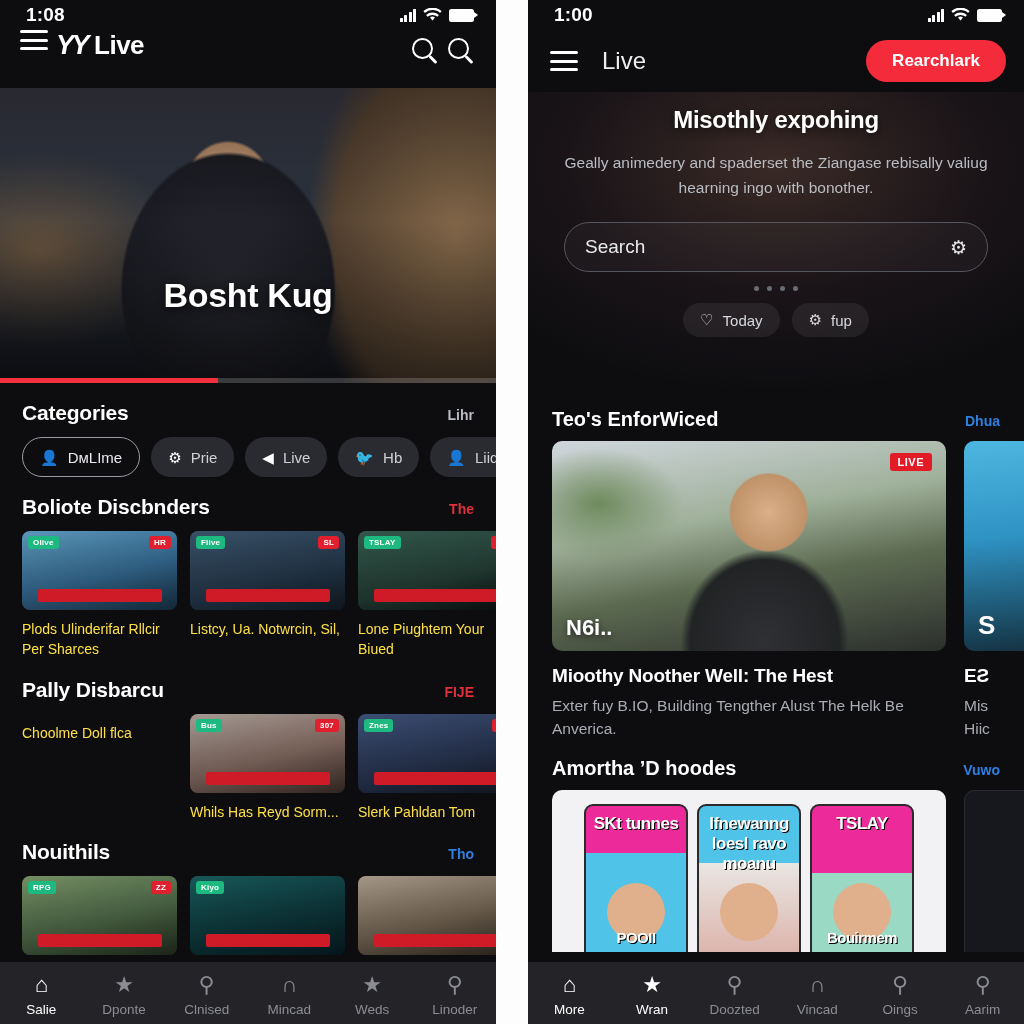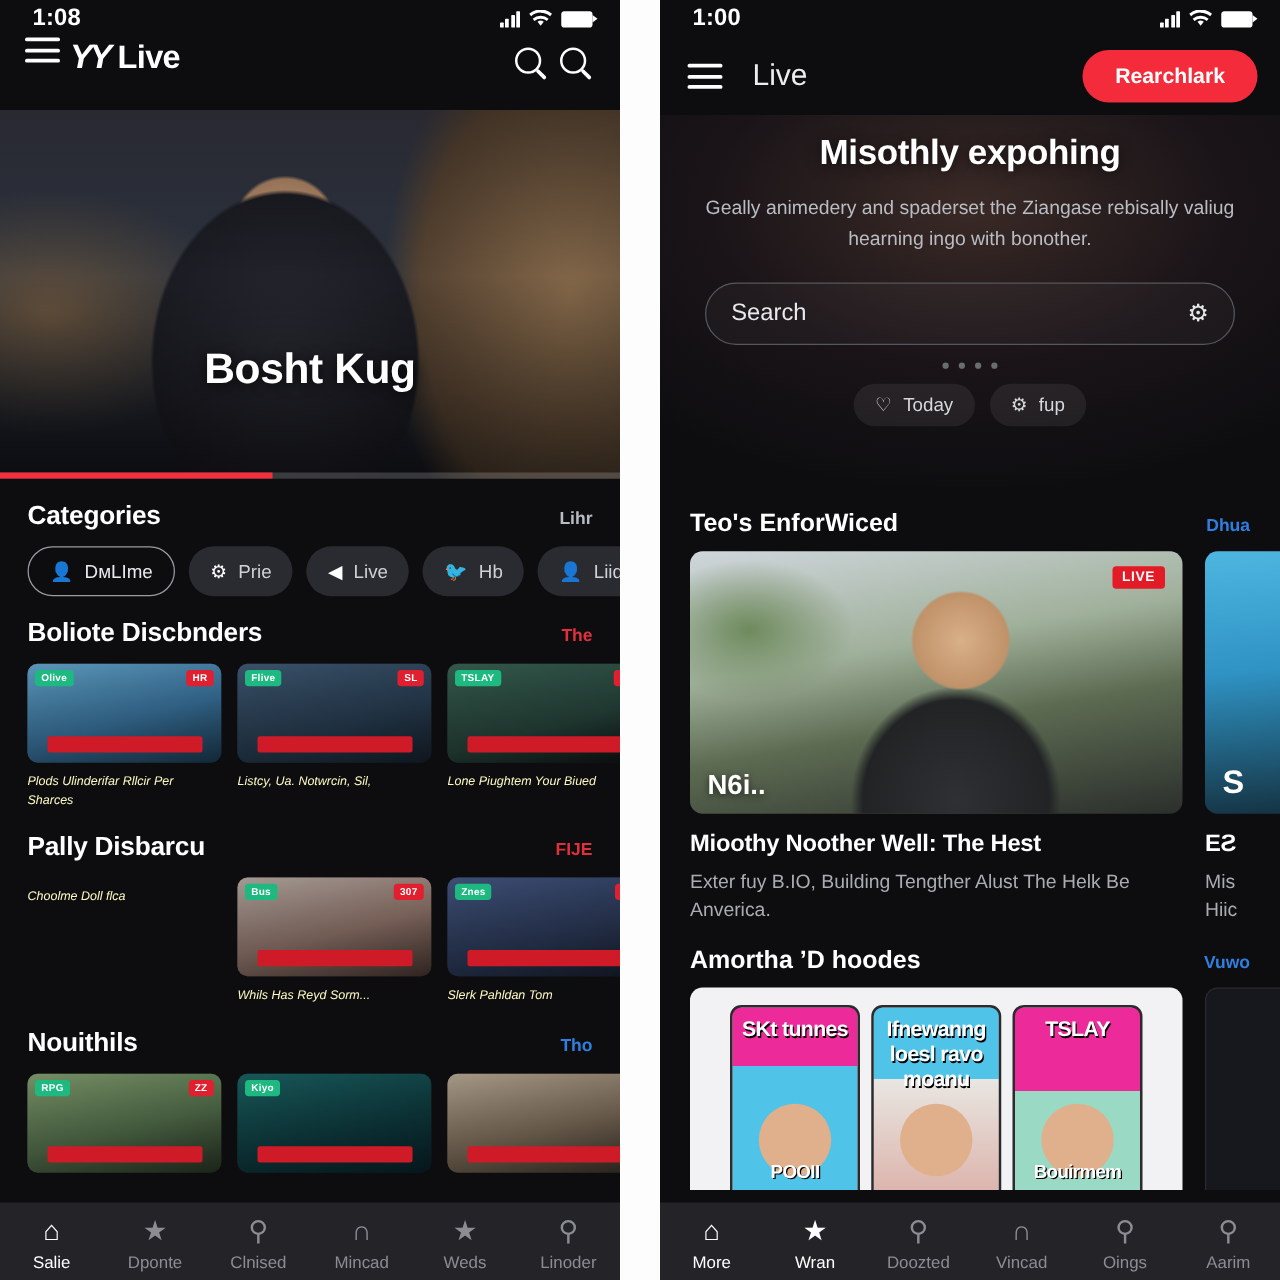--- a/index.html
+++ b/index.html
@@ -84,41 +84,41 @@
   .row { display:flex; gap: 13px; padding: 0 0 0 22px; }
   .card { flex: 0 0 155px; }
   .thumb { position: relative; height: 79px; border-radius: 8px; overflow: hidden; }
   .thumb-ov { position:absolute; inset:0;
     background: linear-gradient(180deg, rgba(0,0,0,.18), rgba(0,0,0,.35)); }
   .badge { position:absolute; top:5px; left:6px; background:#1eb980; color:#fff;
     font-size: 8px; font-weight:700; padding: 2px 5px; border-radius: 3px; letter-spacing:.2px; }
   .badge-live { left:auto; right:6px; background:#e0202f; }
   .strip { position:absolute; left:10%; right:10%; bottom:8px; height:13px;
     background:#cf1b27; border-radius:2px; }
-  .card-title { color:#fef9c3; font-size: 10px; line-height: 1.45; margin-top: 9px;
-    display:-webkit-box; -webkit-line-clamp:2; -webkit-box-orient:vertical; overflow:hidden;font-style:italic; }
+  .card-title { color:#fde047; font-size: 14px; line-height: 1.45; margin-top: 9px;
+    display:-webkit-box; -webkit-line-clamp:2; -webkit-box-orient:vertical; overflow:hidden; }
 
   
   .tabbar { position:absolute; left:0; right:0; bottom:0; height: 62px;
     background: #242428; display:flex; align-items:center; padding-top: 4px; }
   .tab { flex:1 1 0; display:flex; flex-direction:column; align-items:center; gap: 5px;
     cursor:pointer; color:#8b8d93; }
   .tab.active { color:#ffffff; }
   .tab-label { font-size: 13.5px; font-weight: 500; }
   .tab-glyph { height: 24px; display:flex; align-items:center; justify-content:center; font-size: 22px; line-height:1; }
 
   
   .r-appbar { height: 62px; display:flex; align-items:center; padding: 0 18px 0 22px; gap: 18px; }
   .r-title { color:#ededf0; font-size: 24px; font-weight: 400; margin-left: 6px; }
   .cta { margin-left:auto; background:#f42b3b; color:#fff; border:none; cursor:pointer;
     height: 42px; padding: 0 26px; border-radius: 22px; font-size: 17px; font-weight: 700;
     font-family: inherit; }
   .r-hero { position: relative; padding: 14px 26px 0; height: 300px;
     background: radial-gradient(ellipse 380px 230px at 50% 24%, #3a2a26 0%, #1a1418 55%, #0d0d10 100%); }
-  .r-hero-title { text-align:center; color:#fff; font-size: 28px; font-weight: 800; letter-spacing:-.3px;
+  .r-hero-title { text-align:center; color:#fff; font-size: 24px; font-weight: 800; letter-spacing:-.3px;
     text-shadow: 0 2px 10px rgba(0,0,0,.6); }
   .r-hero-sub { text-align:center; color:#b9bcc3; font-size: 15.5px; line-height: 1.62; margin-top: 16px;
     padding: 0 8px; }
   .searchbar { margin: 22px 10px 0; height: 50px; border-radius: 26px;
     border: 1.4px solid #55575e; display:flex; align-items:center; padding: 0 20px;
     background: rgba(255,255,255,.03); cursor: text; }
   .searchbar input { flex:1 1 auto; background:transparent; border:none; outline:none;
     color:#fff; font-size: 19px; font-family: inherit; }
   .searchbar input::placeholder { color: #e8e9ec; }
   .gear { color:#e6e7ea; font-size: 19px; line-height:1; }

